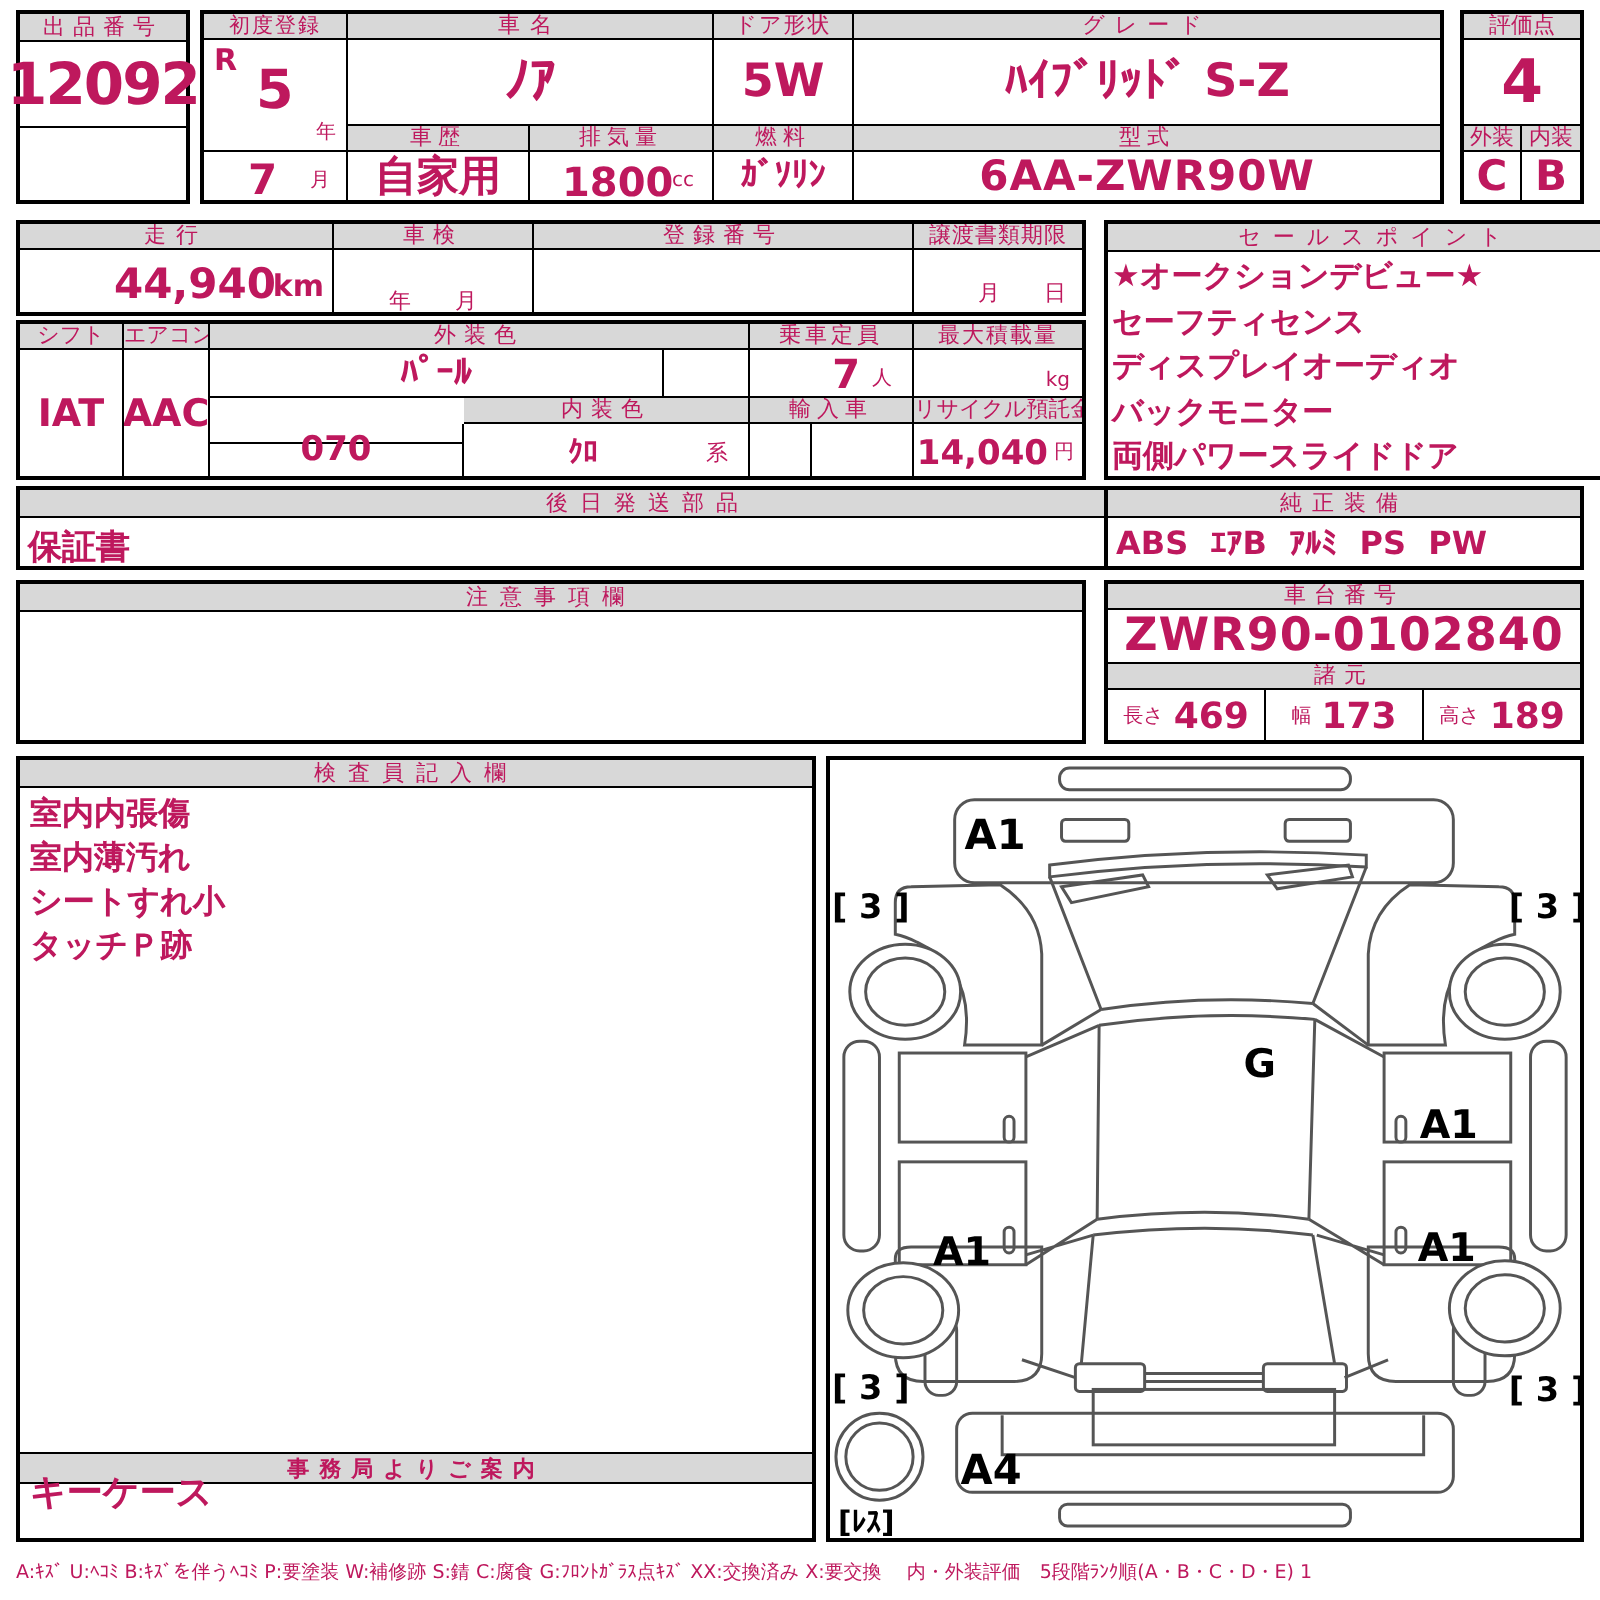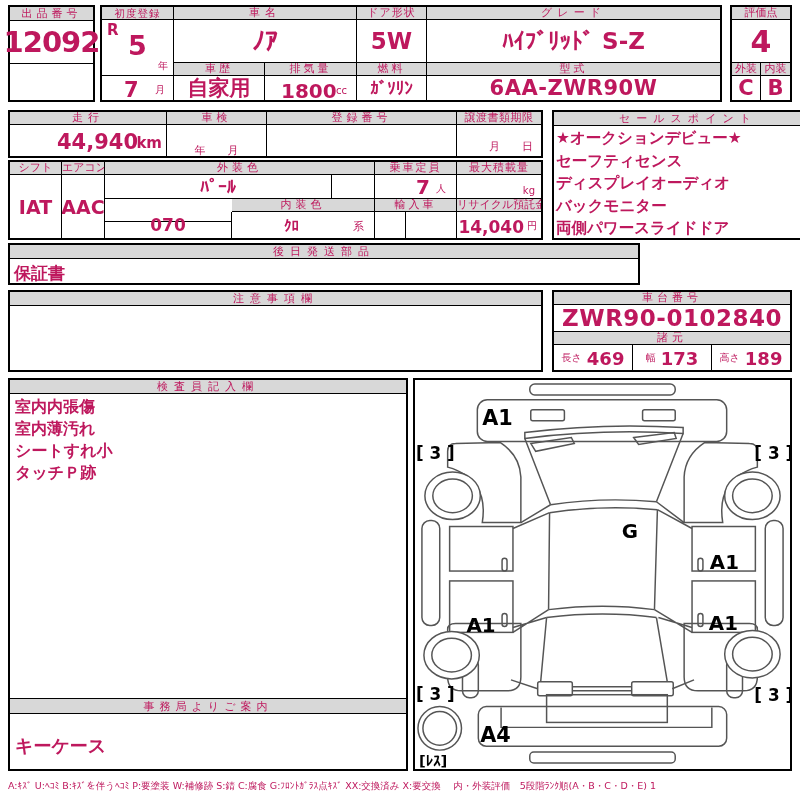--- a/index.html
+++ b/index.html
@@ -138,20 +138,24 @@
     <div class="hdr ls6">セールスポイント</div>
     <div class="b" style="font-size:15.5px;line-height:22.5px;padding:1px 2px;">
       <div>★オークションデビュー★</div>
       <div>セーフティセンス</div>
       <div>ディスプレイオーディオ</div>
       <div>バックモニター</div>
       <div>両側パワースライドドア</div>
     </div>
   </div>
 
+  <div class="box" style="left:552px;top:243px;width:240px;height:42px;">
+    <div class="hdr ls5">純正装備</div>
+    <div class="b sheet-text" style="font-size:16px;padding:3px 0 0 4px;">ABS  ｴｱB  ｱﾙﾐ  PS  PW</div>
+  </div>
 
   <div class="box" style="left:552px;top:290px;width:240px;height:82px;">
     <div class="hdr ls4" style="height:13px;line-height:12px;">車台番号</div>
     <div class="vcell b" style="height:26px;border-bottom:1.5px solid #000;font-size:23px;letter-spacing:0.5px;">ZWR90-0102840</div>
     <div class="hdr ls4" style="height:13px;line-height:12px;border-top:none;">諸元</div>
     <div style="display:flex;height:26px;">
       <div class="vcell" style="flex:1;border-right:1.5px solid #000;gap:5px;">
         <span style="font-size:10px;">長さ</span>
         <span class="b" style="font-size:18px;">469</span>
       </div>
@@ -167,21 +171,21 @@
   </div>
 
   <div class="box" style="left:8px;top:378px;width:400px;height:393px;">
     <div class="hdr ls6">検査員記入欄</div>
     <div class="b" style="font-size:16px;line-height:22px;padding:2px 5px;">
       <div>室内内張傷</div>
       <div>室内薄汚れ</div>
       <div>シートすれ小</div>
       <div>タッチＰ跡</div>
     </div>
-    <div class="hdr ls5" style="position:absolute;left:0;right:0;top:318px;border-top:1.5px solid #000;height:16px;line-height:15px;">事務局よりご案内</div>
+    <div class="hdr ls5" style="position:absolute;left:0;right:0;top:346px;border-top:1.5px solid #000;height:16px;line-height:15px;font-weight:bold;">事務局よりご案内</div>
     <div class="b" style="position:absolute;left:5px;top:354px;font-size:18px;">キーケース</div>
   </div>
 
   <div class="box" style="left:413px;top:378px;width:379px;height:393px;">
     <svg width="375" height="389" viewBox="0 0 379 393">
       <g stroke="#555" stroke-width="1.5" fill="none">
 
         <rect x="116" y="4" width="147" height="11" rx="5"></rect>
 
         <rect x="63" y="20" width="252" height="42" rx="10"></rect>

